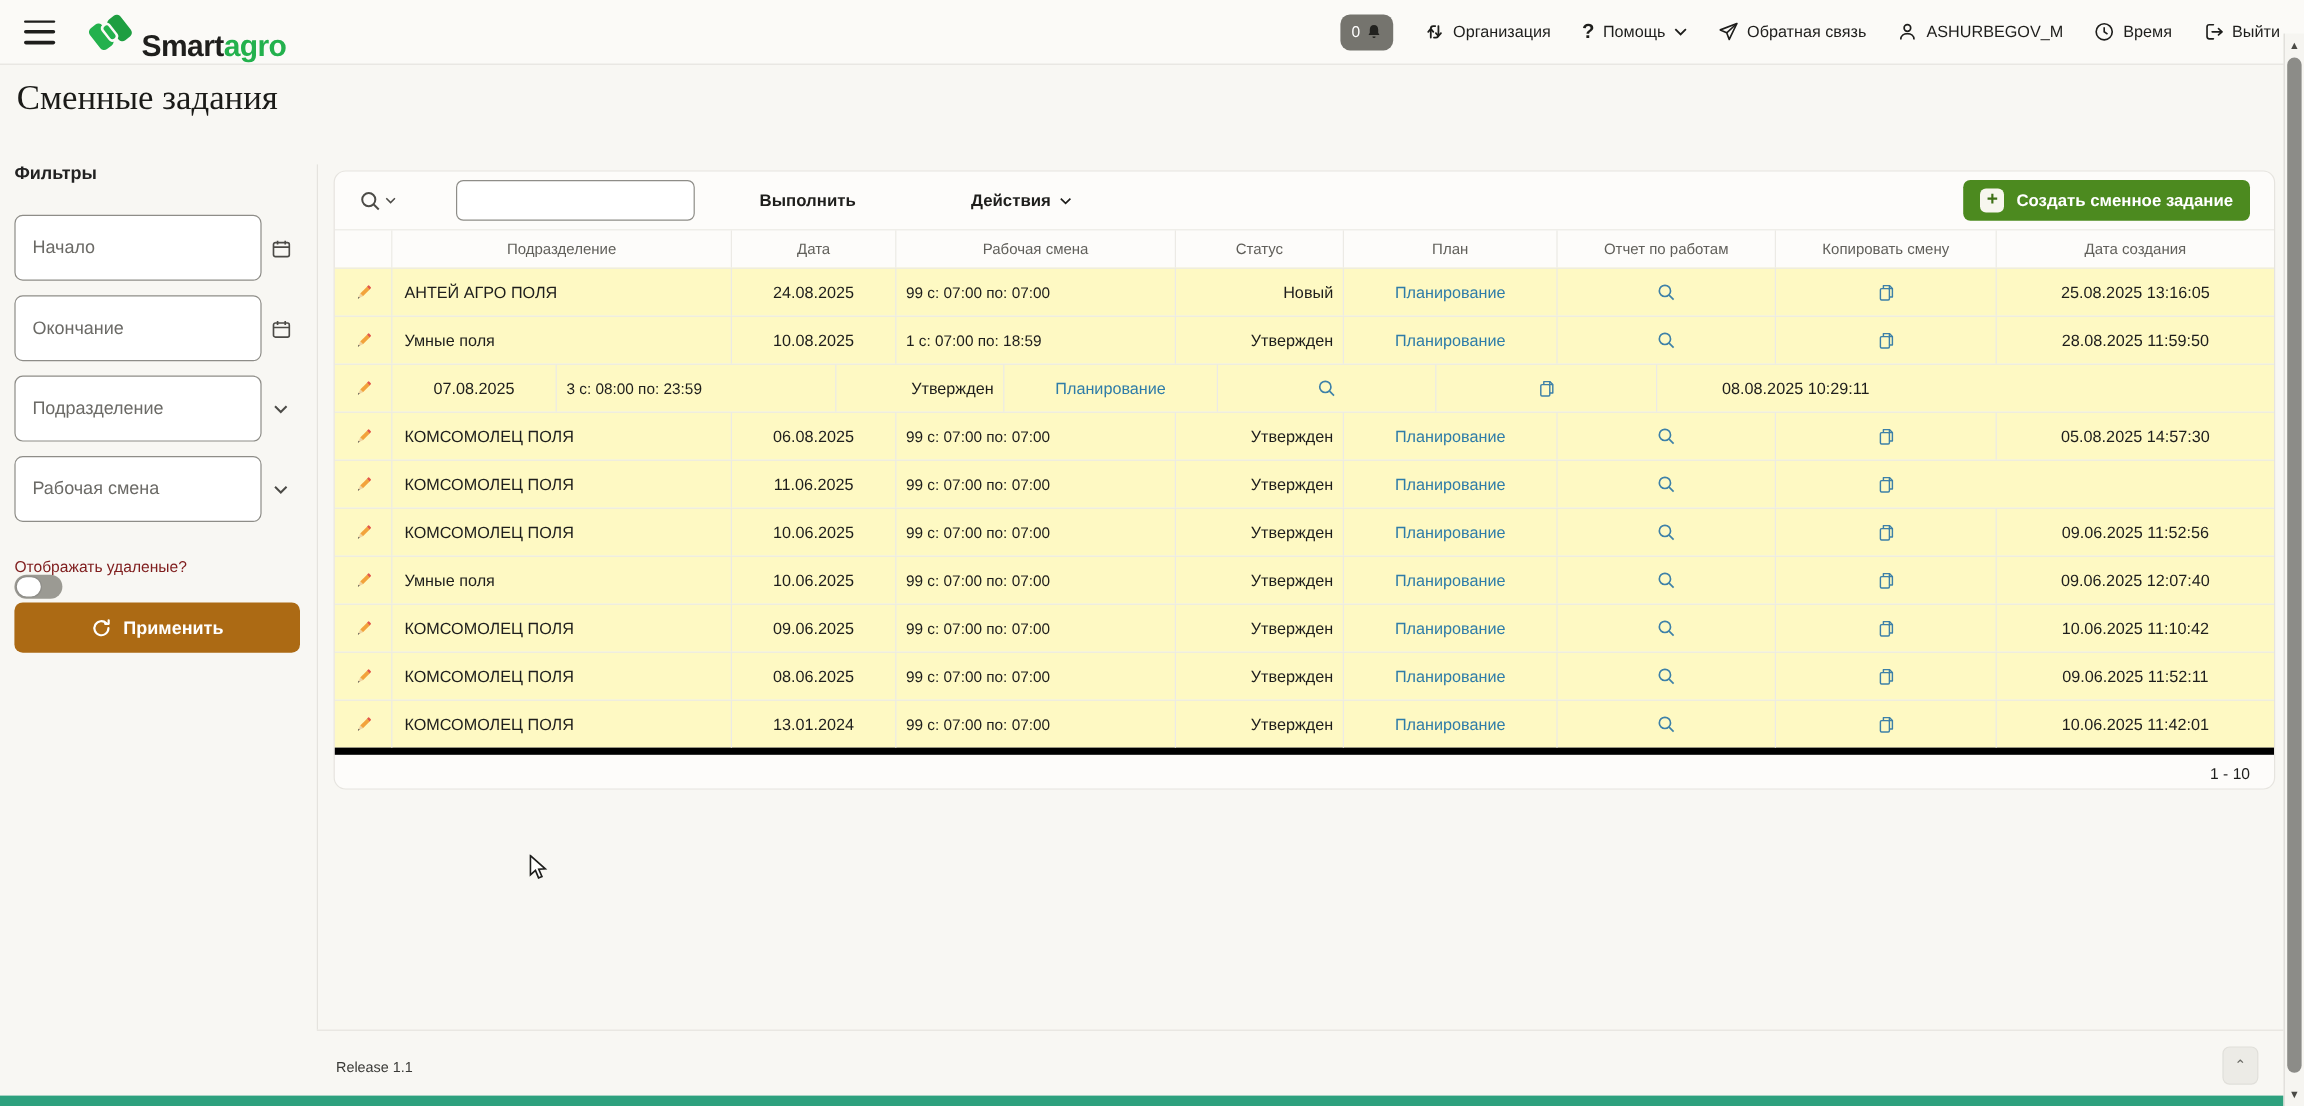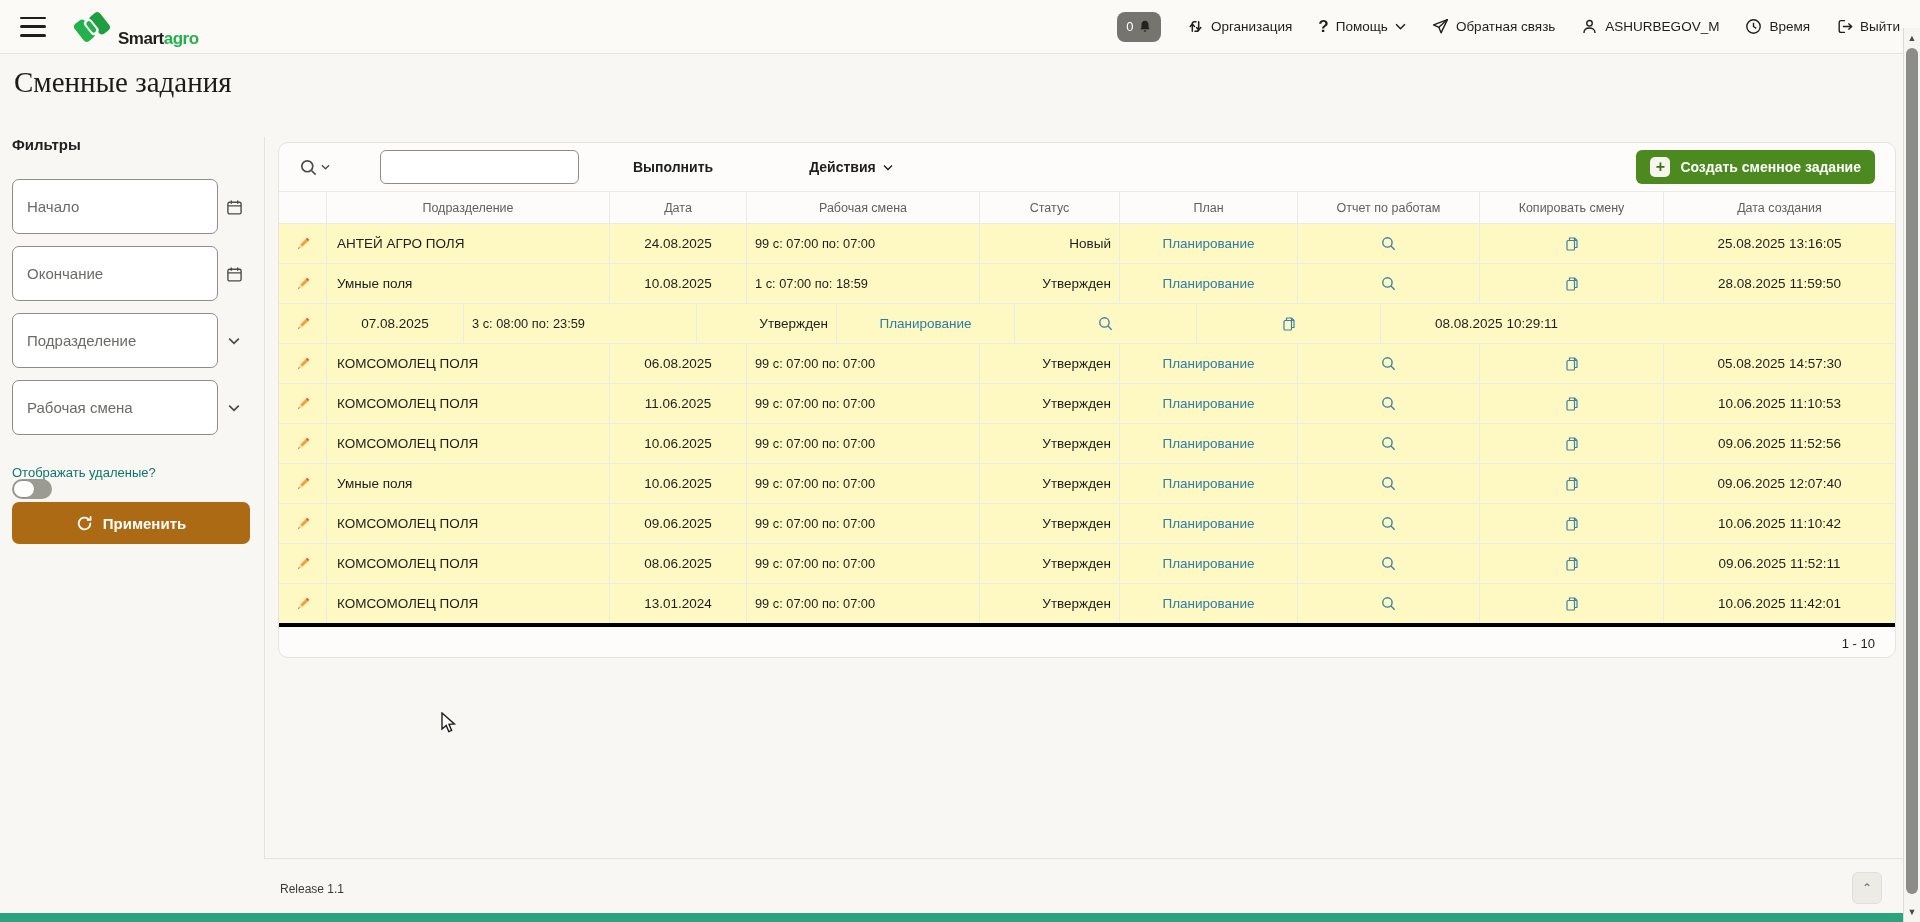--- a/index.html
+++ b/index.html
@@ -5,40 +5,40 @@
   * { margin:0; padding:0; box-sizing:border-box; }
   html,body { width:1920px; height:922px; overflow:hidden; }
   body { font-family:"Liberation Sans", sans-serif; background:#F8F7F3; color:#1E1E1C; position:relative; }
 
   
   .topbar { position:absolute; left:0; top:0; width:1920px; height:54px; background:#FBFAF7;
             border-bottom:1px solid #E5E3DE; display:flex; align-items:center; padding:0 20px; }
   .hamburger { width:26px; height:20px; display:flex; flex-direction:column; justify-content:space-between; cursor:pointer; margin-right:28px; }
   .hamburger span { height:2.5px; background:#1E1E1C; border-radius:2px; }
   .logo { display:flex; align-items:center; gap:8px; }
-  .logo-text { font-size:17px; font-weight:bold; letter-spacing:-0.5px;margin-top:25px; }
+  .logo-text { font-size:25px; font-weight:bold; letter-spacing:-0.5px;margin-top:25px; }
   .logo-text .smart { color:#1F1F1D; }
   .logo-text .agro { color:#23B14D; }
   .topnav { margin-left:auto; display:flex; align-items:center; gap:26px; }
   .navitem { display:flex; align-items:center; gap:7px; font-size:13.5px; color:#1E1E1C; cursor:pointer; white-space:nowrap; }
   .navitem svg { flex:none; }
   .notif-badge { background:#75746E; border-radius:8px; height:30px; min-width:44px; display:flex; align-items:center; justify-content:center; gap:4px; color:#fff; font-size:13px; padding:0 7px; cursor:pointer; }
   .qmark { font-size:17px; font-weight:600; }
 
   
   .page-title { position:absolute; left:14px; top:66px; font-family:"Liberation Serif", serif; font-size:29px; color:#1B1B18; }
 
   
   .filters-title { position:absolute; left:12px; top:136px; font-size:15px; font-weight:bold; color:#222; }
   .fbox { position:absolute; left:12px; width:206px; height:55px; }
   .fbox input { width:100%; height:100%; border:1px solid #8E8D88; border-radius:7px; background:#FFFFFF;
                 padding:0 14px; font-size:15px; color:#333; font-family:inherit; }
   .fbox input::placeholder { color:#6B6A66; opacity:1; }
   .fside-icon { position:absolute; left:224px; width:20px; height:20px; color:#4C4B47; display:flex; align-items:center; justify-content:center; cursor:pointer; }
-  .toggle-label { position:absolute; left:12px; top:465px; font-size:13px; color:#0f766e; }
+  .toggle-label { position:absolute; left:12px; top:465px; font-size:13px; color:#7f1d1d; }
   .toggle { position:absolute; left:12px; top:479px; width:40px; height:20px; background:#9B9A93; border-radius:10px; cursor:pointer; }
   .toggle .knob { position:absolute; left:1px; top:1px; width:22px; height:18px; background:#FFFFFF; border:1px solid #8E8D88; border-radius:9px; }
   .apply-btn { position:absolute; left:12px; top:502px; width:238px; height:42px; background:#AC6A14; border:none; border-radius:7px;
                color:#fff; font-size:15px; font-weight:bold; display:flex; align-items:center; justify-content:center; gap:10px; cursor:pointer; font-family:inherit; }
 
   
   .v-divider { position:absolute; left:264px; top:137px; width:1px; height:721px; background:#E5E3DE; }
   .card { position:absolute; left:278px; top:142px; width:1618px; height:516px; background:#FDFCFA;
           border:1px solid #E6E4DF; border-radius:10px; }
 
@@ -67,21 +67,21 @@
   .c-shift{ width:233px; justify-content:flex-start; padding-left:8px; font-size:12.8px; }
   .c-stat { width:140px; justify-content:flex-end; padding-right:8px; }
   .c-plan { width:178px; }
   .c-rep  { width:182px; }
   .c-copy { width:184px; }
   .c-crt  { width:231px; }
   .head .c-shift, .head .c-stat { justify-content:center; padding:0; }
   .head .c-div { justify-content:center; padding:0; }
   .plan-link { color:#2E7CA8; cursor:pointer; }
   .icon-btn { cursor:pointer; display:flex; align-items:center; justify-content:center; }
-  .pag-row { height:36px; display:flex; align-items:center; justify-content:flex-end; padding-right:20px; font-size:13px; color:#1E1E1C; border-top:4px solid #000000; }
+  .pag-row { height:36px; display:flex; align-items:center; justify-content:flex-end; padding-right:20px; font-size:13px; color:#1E1E1C; border-top:6px solid #000000; }
 
   
   .h-divider { position:absolute; left:264px; top:858px; width:1639px; height:1px; background:#E5E3DE; }
   .release { position:absolute; left:280px; top:882px; font-size:12px; color:#3A3A37; }
   .scrolltop-btn { position:absolute; left:1852px; top:872px; width:30px; height:32px; background:#ECEBE6; border:1px solid #E0DFDA; border-radius:6px;
                    display:flex; align-items:center; justify-content:center; color:#6B6B66; font-size:12px; cursor:pointer; }
   .teal-bar { position:absolute; left:0; top:913px; width:1903px; height:9px; background:#2EA17E; }
 
   
   .scrollbar { position:absolute; left:1903px; top:28px; width:17px; height:894px; background:#F6F5F1; border-left:1px solid #DDDBD6; }
@@ -450,21 +450,20 @@
     </div>
     <div class="tcell c-copy">
       <span class="icon-btn">
         <svg width="16" height="16" viewBox="0 0 16 16" fill="none" stroke="#3D80A8" stroke-width="1.2" stroke-linejoin="round">
                 <path d="M5.5 4.5 v-2.5 h5 l2.5 2.5 v7 h-2.5"></path>
                 <path d="M10.5 2 v2.5 h2.5"></path>
                 <rect x="3" y="4.5" width="7.5" height="9.5" rx="1"></rect>
               </svg>
       </span>
     </div>
-    <div class="tcell c-crt">10.06.2025 11:10:53</div>
   </div>
 
   <div class="trow body-row">
     <div class="tcell c-edit">
       <span class="icon-btn">
         <svg width="16" height="16" viewBox="0 0 16 16">
                 <g transform="rotate(45 8 8)">
                   <rect x="6.4" y="0.5" width="3.2" height="2.2" rx="0.6" fill="#E2574C"></rect>
                   <rect x="6.4" y="2.4" width="3.2" height="8" fill="#F2A33C"></rect>
                   <path d="M6.4 10.4 L8 15 L9.6 10.4 Z" fill="#EFD3A2"></path>

